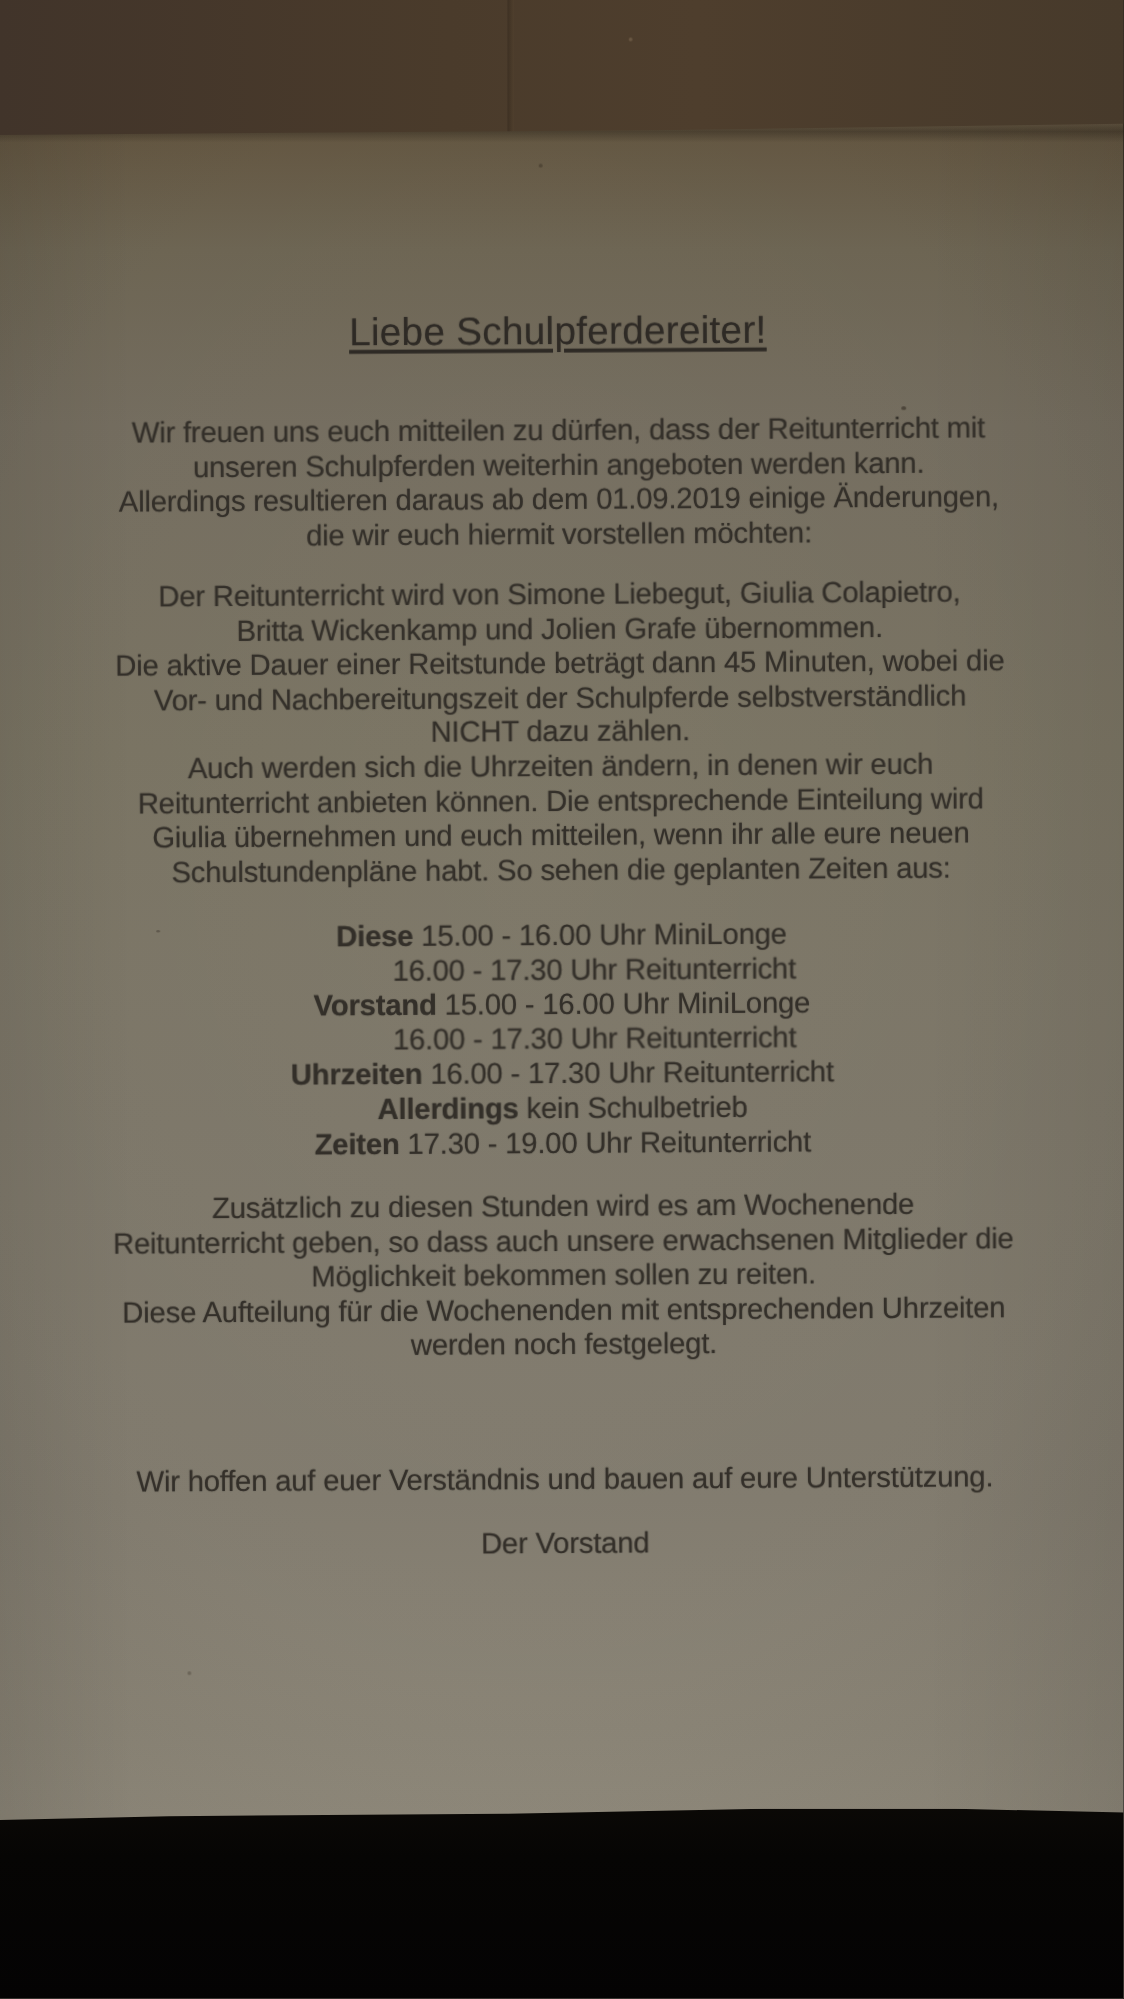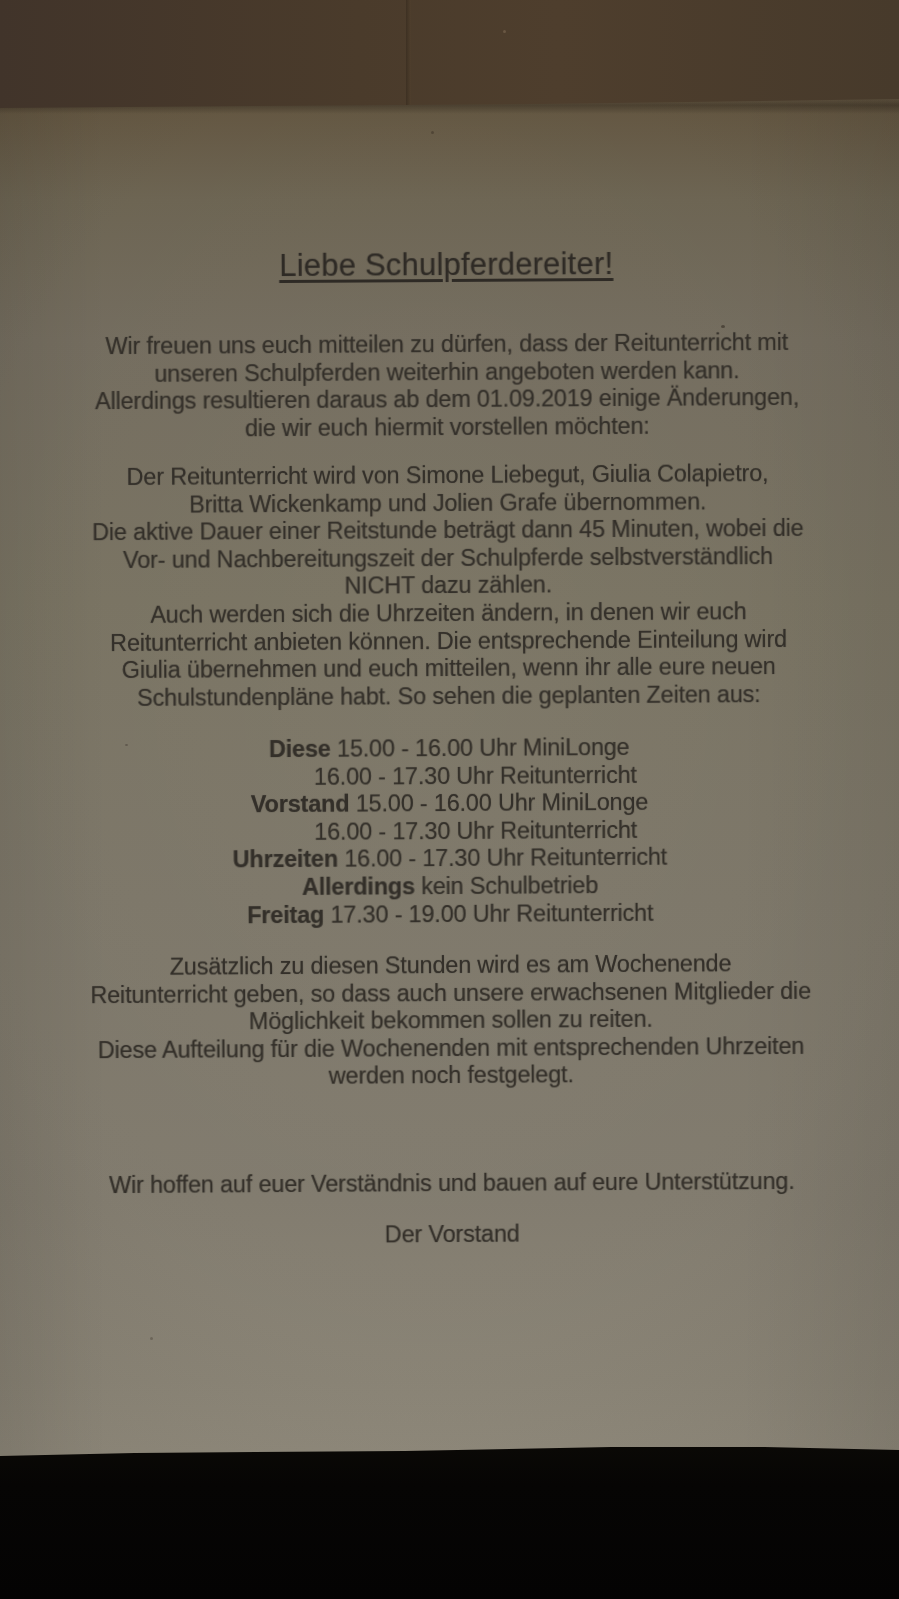--- a/index.html
+++ b/index.html
@@ -92,21 +92,21 @@
       <div class="line">Schulstundenpläne habt. So sehen die geplanten Zeiten aus:</div>
     </div>
 
     <div class="block schedule">
       <div class="line sched"><span class="day">Diese</span><span> 15.00 - 16.00 Uhr MiniLonge</span></div>
       <div class="line sched cont"><span class="day"></span><span>16.00 - 17.30 Uhr Reitunterricht</span></div>
       <div class="line sched"><span class="day">Vorstand</span><span> 15.00 - 16.00 Uhr MiniLonge</span></div>
       <div class="line sched cont"><span class="day"></span><span>16.00 - 17.30 Uhr Reitunterricht</span></div>
       <div class="line sched"><span class="day">Uhrzeiten</span><span> 16.00 - 17.30 Uhr Reitunterricht</span></div>
       <div class="line sched"><span class="day">Allerdings</span><span> kein Schulbetrieb</span></div>
-      <div class="line sched"><span class="day">Freitag</span><span> 17.30 - 19.00 Uhr Reitunterricht</span></div>
+      <div class="line sched"><span class="day">Zeiten</span><span> 17.30 - 19.00 Uhr Reitunterricht</span></div>
     </div>
 
     <div class="block p3">
       <div class="line">Zusätzlich zu diesen Stunden wird es am Wochenende</div>
       <div class="line">Reitunterricht geben, so dass auch unsere erwachsenen Mitglieder die</div>
       <div class="line">Möglichkeit bekommen sollen zu reiten.</div>
       <div class="line">Diese Aufteilung für die Wochenenden mit entsprechenden Uhrzeiten</div>
       <div class="line">werden noch festgelegt.</div>
     </div>
 

